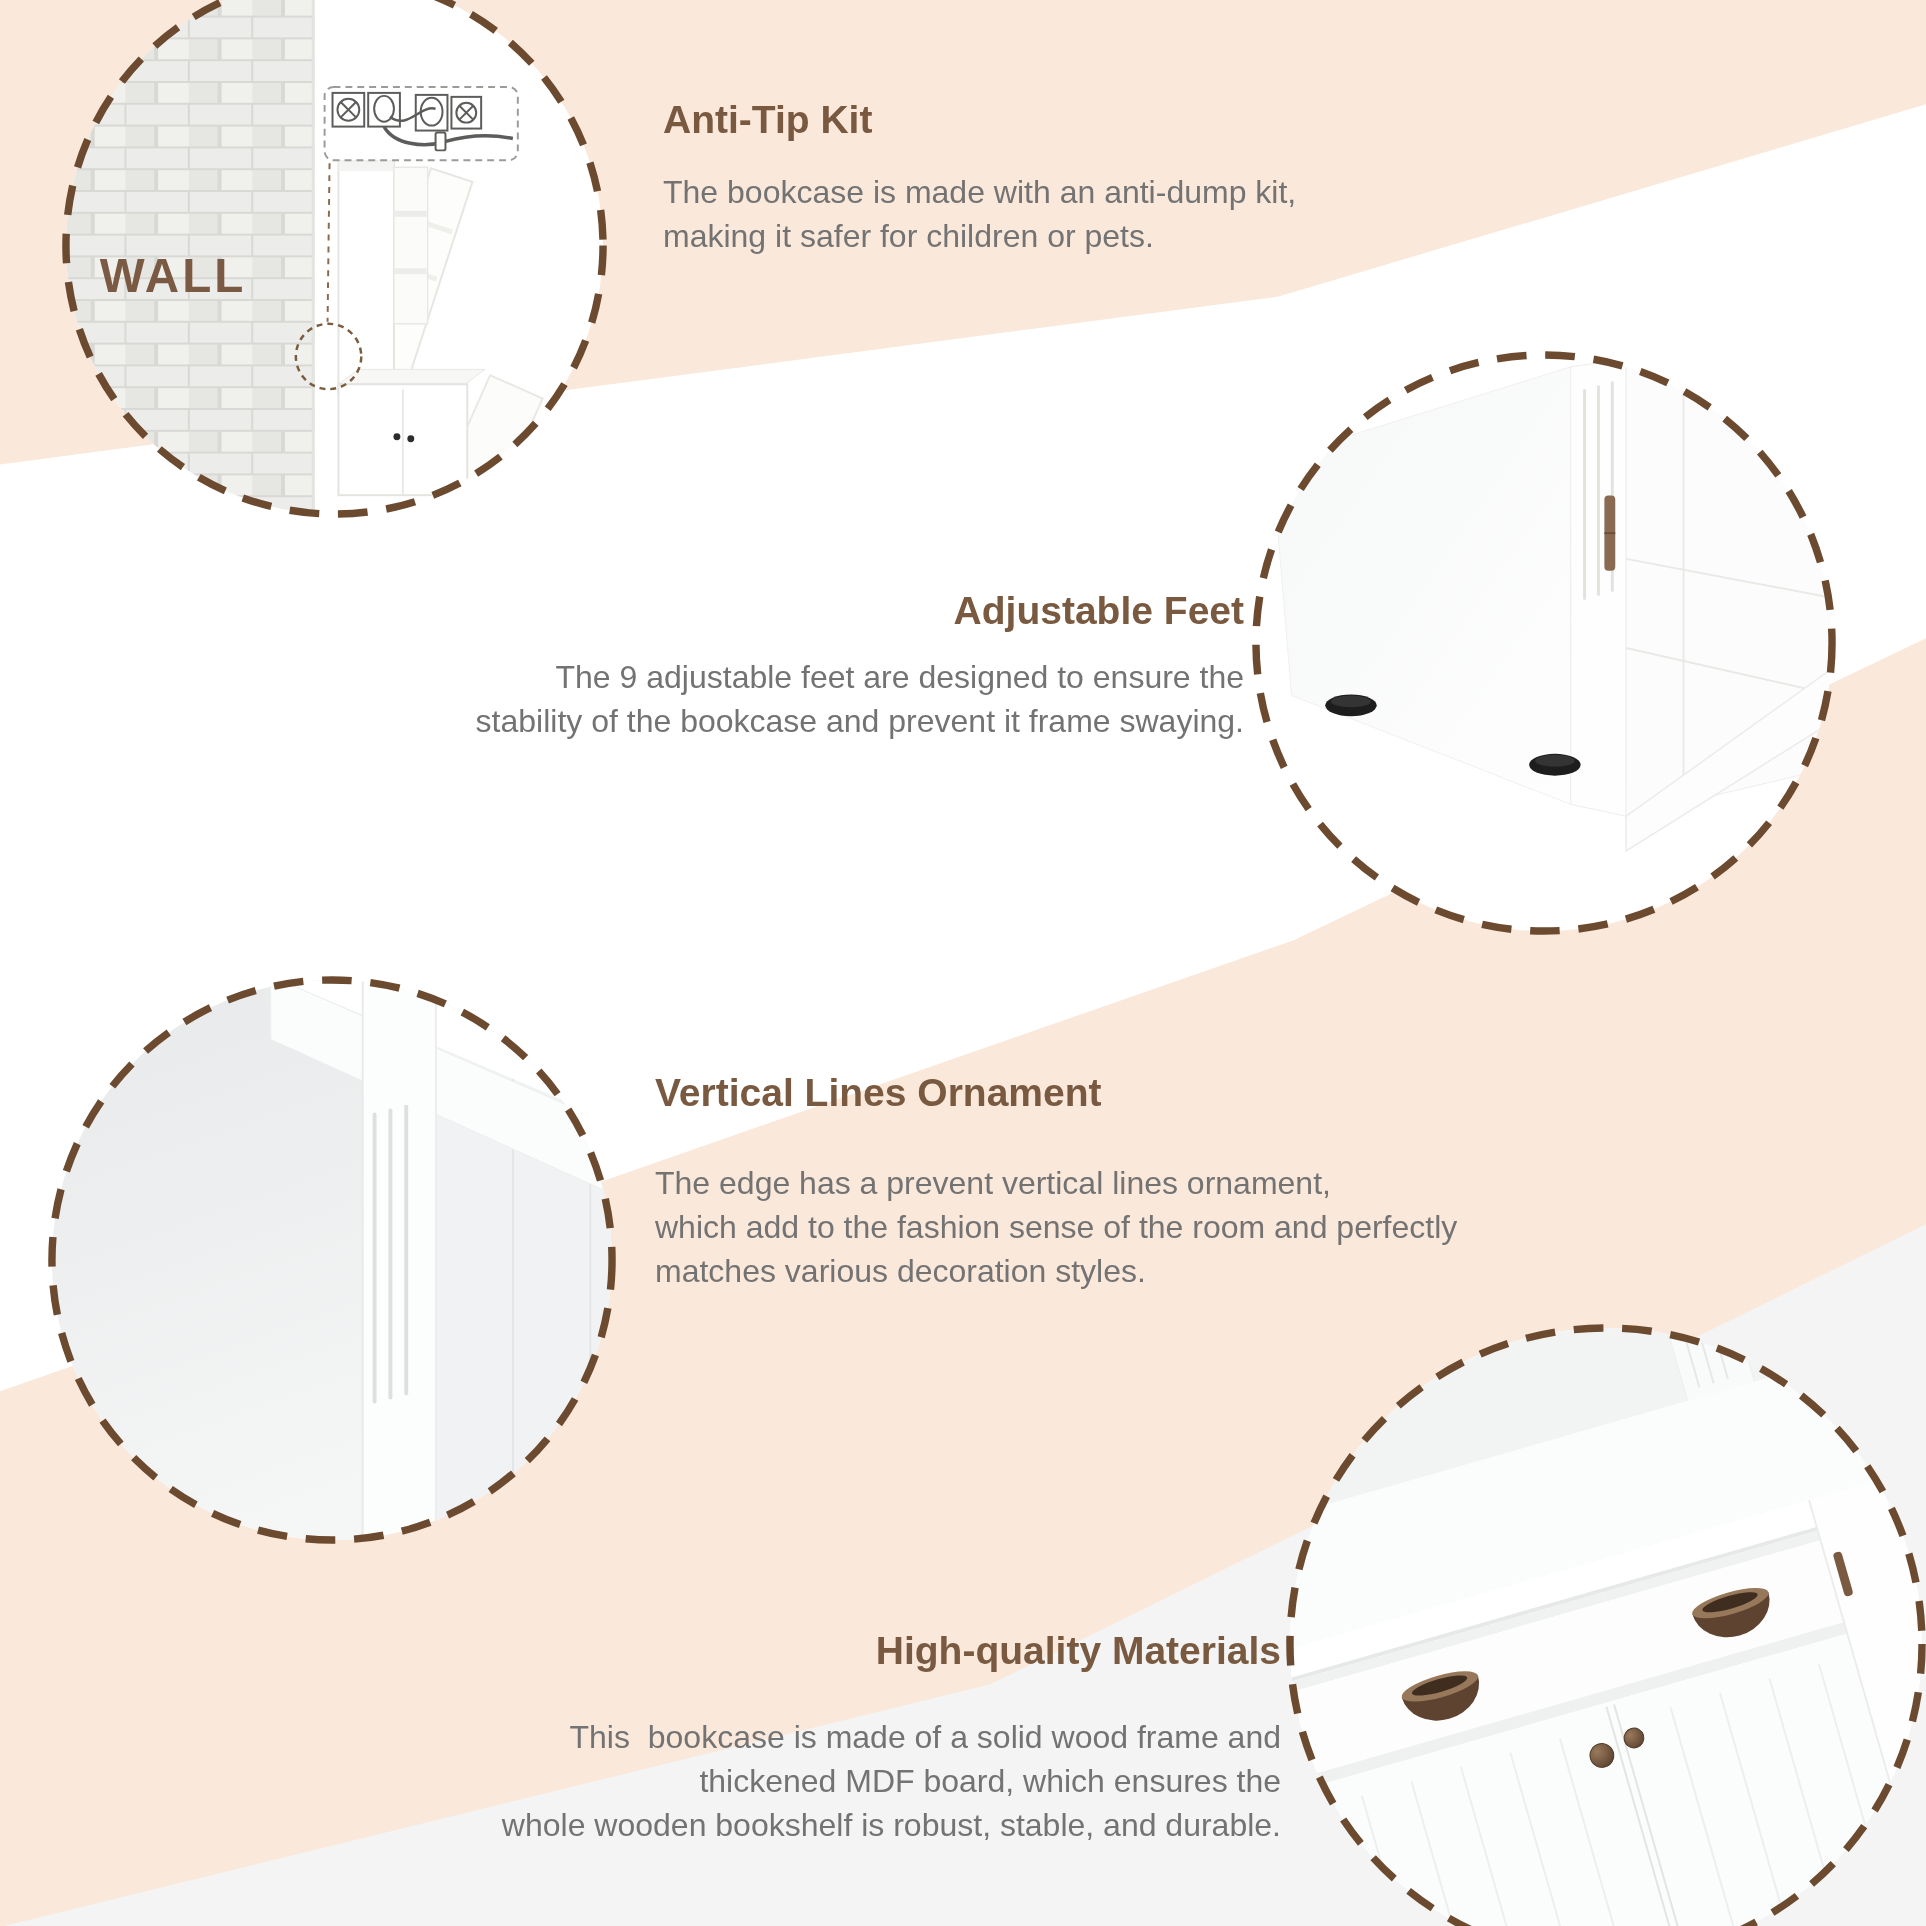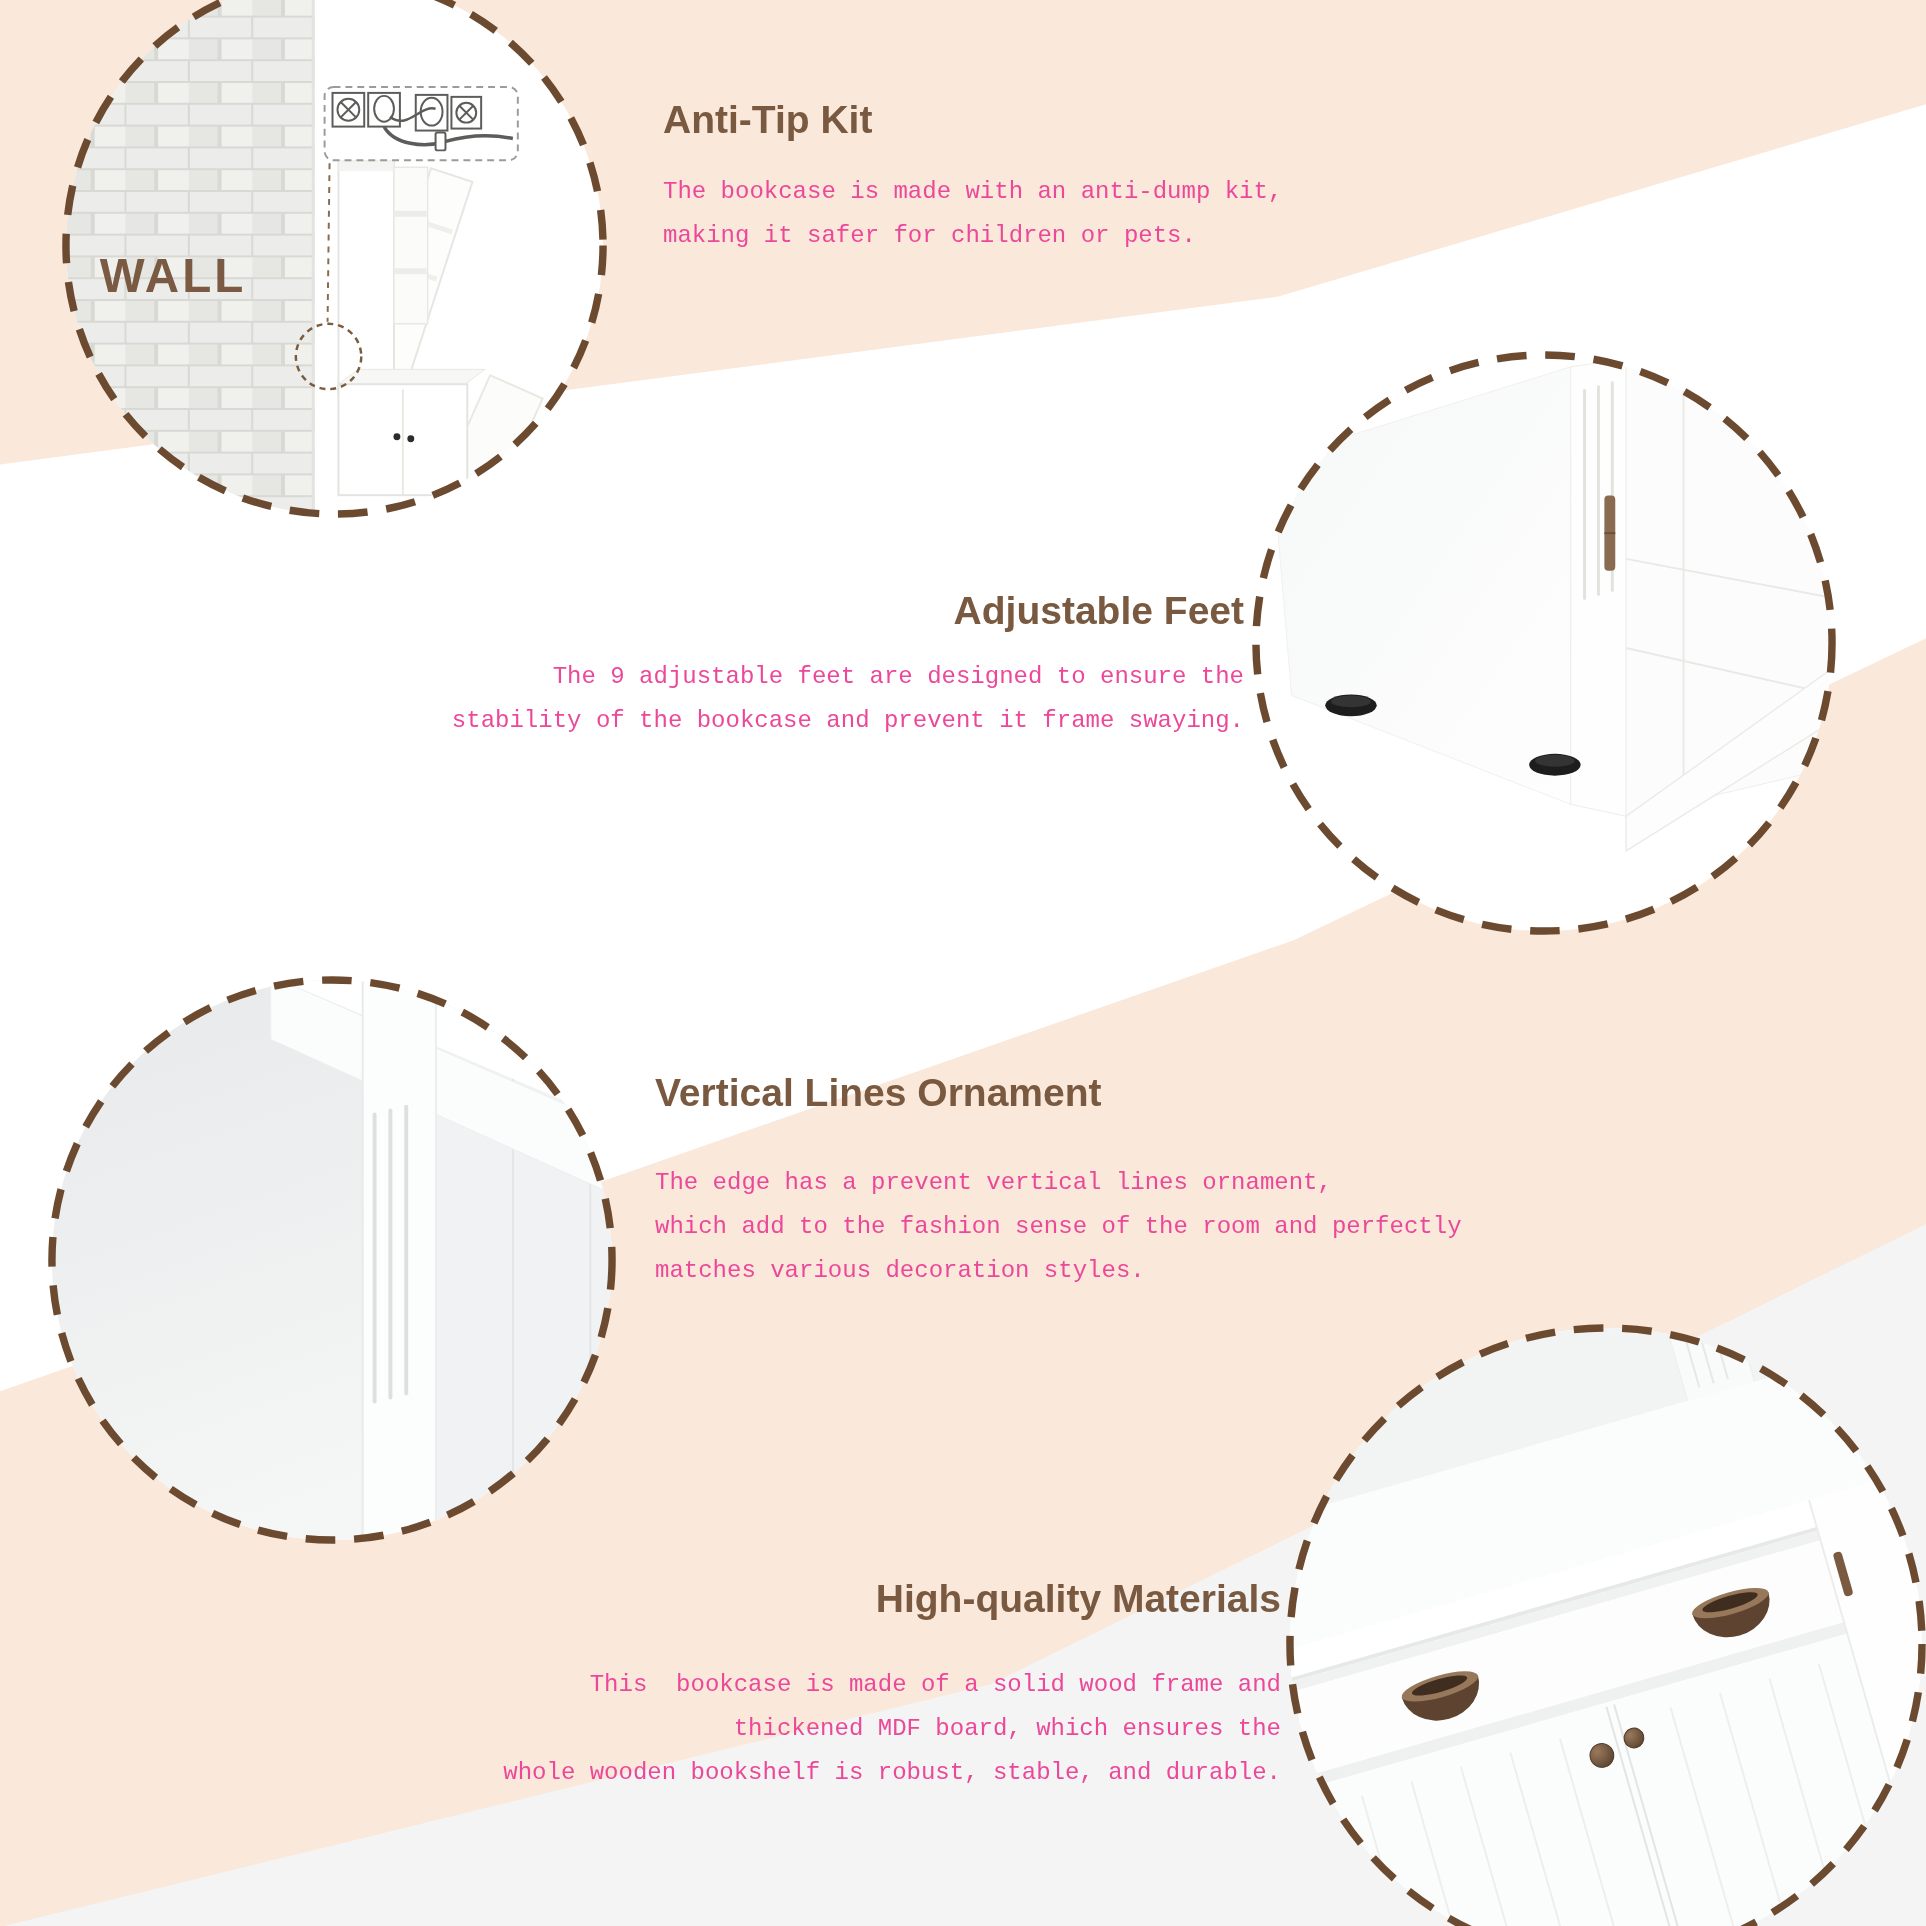--- a/index.html
+++ b/index.html
@@ -35,35 +35,34 @@
   .section h2{
     margin:0;
     font-size:39px;
     line-height:61px;
     font-weight:bold;
     color:#795a41;
     letter-spacing:0;
     white-space:pre;
   }
   .section .body{
-    font-size:24px;
+    font-size:32px;
     line-height:44px;
-    color:#ec4899;
-    font-family:Liberation Mono, monospace;
+    color:#737373;
   }
   .body-line{display:block;white-space:pre;}
   .align-left {text-align:left;}
   .align-right{text-align:right;}
   #section-anti-tip  {left:663px; top:89px;}
   #section-anti-tip .body{margin-top:20px;}
   #section-feet      {right:683px; top:580px;}
   #section-feet .body{margin-top:14px;}
   #section-vertical  {left:655px; top:1062px;}
   #section-vertical .body{margin-top:38px;}
-  #section-materials {right:646px; top:1568px;}
+  #section-materials {right:646px; top:1620px;}
   #section-materials .body{margin-top:34px;}
 </style>
 </head>
 <body>
 
 <div id="canvas">
 
   <div class="band band-top-peach"></div>
   <div class="band band-bottom-gray"></div>
   <div class="band band-mid-peach"></div>

